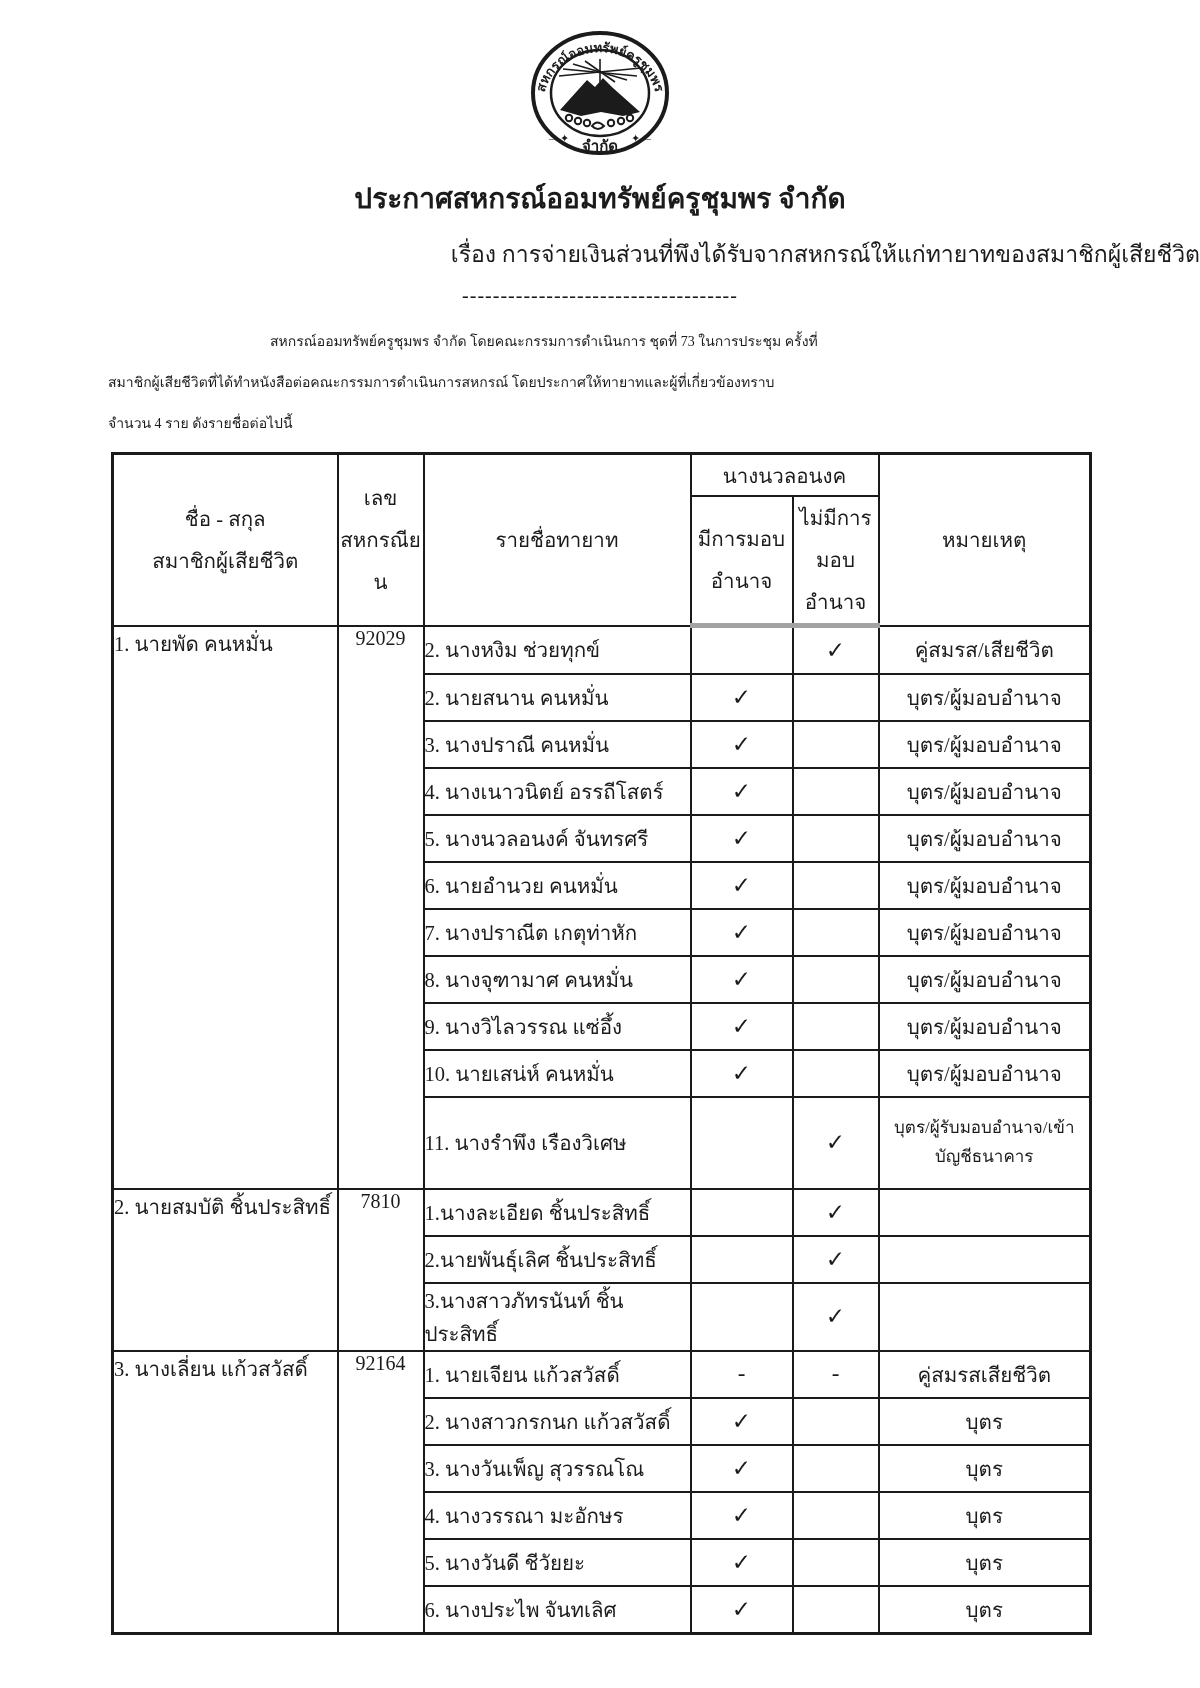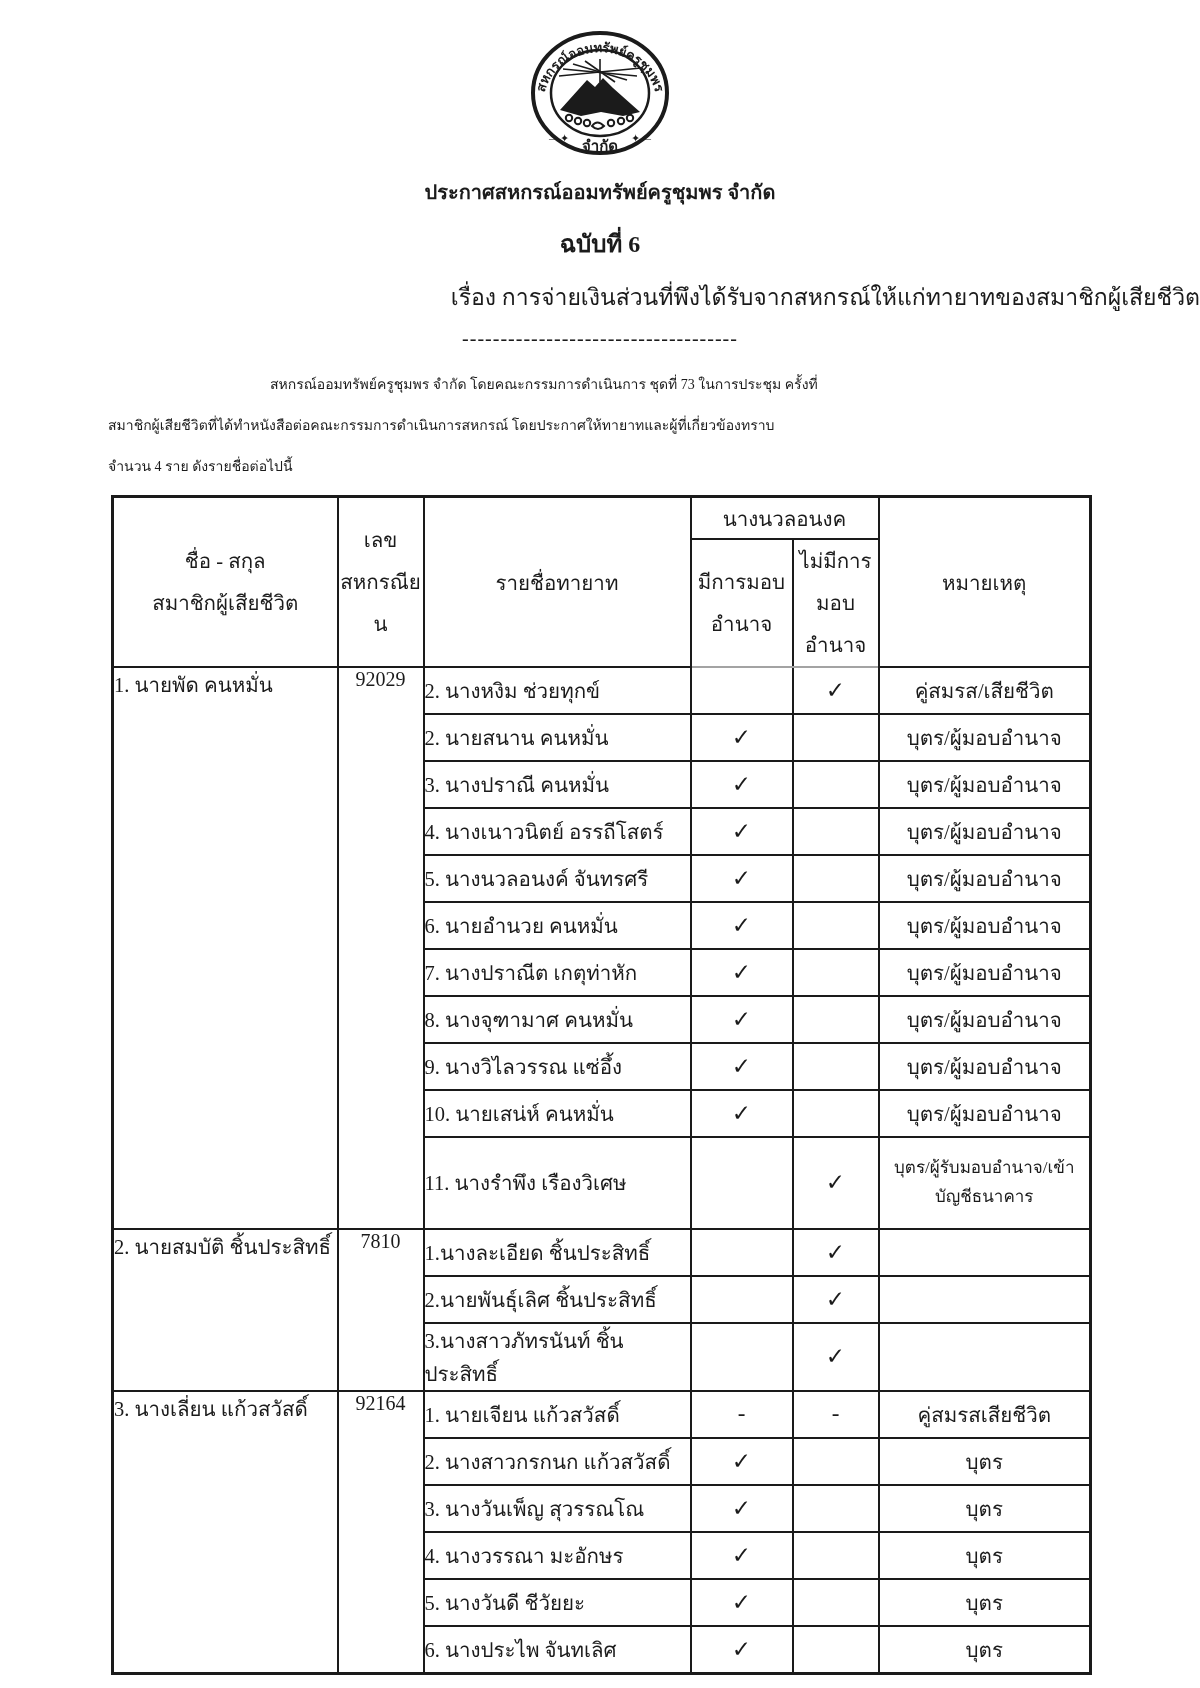--- a/index.html
+++ b/index.html
@@ -7,21 +7,21 @@
     position: relative;
     width: 1200px;
     height: 1688px;
     margin: 0 auto;
     background: #ffffff;
     font-family: "Liberation Serif", "DejaVu Serif", serif;
     color: #1b1b1b;
     overflow: hidden;
   }
   .seal-wrap { text-align: center; padding-top: 30px; }
-  .title-line { text-align: center; font-weight: bold; font-size: 20px; margin-top: 14px; }
+  .title-line { text-align: center; font-weight: bold; font-size: 28px; margin-top: 14px; }
   .issue-line { text-align: center; font-weight: bold; font-size: 24px; margin-top: 16px; }
   .subject-line { text-align: right; font-weight: normal; font-size: 23px; margin-top: 16px; }
   .divider-line { text-align: center; font-size: 20px; letter-spacing: 1px; margin-top: 12px; }
   .body-text { width: 982px; margin: 14px auto 0 108px; font-size: 14px; }
   .body-text .line { height: 41px; line-height: 41px; white-space: nowrap; }
   .body-text .line.indent { padding-left: 162px; }
 
   table.heirs {
     border-collapse: collapse;
     table-layout: fixed;
@@ -43,21 +43,21 @@
   .member-cell {
     vertical-align: top; text-align: left;
     padding: 9px 6px 0 16px; font-size: 20.5px;
   }
   .reg-cell { vertical-align: top; text-align: center; padding-top: 9px; font-size: 20px; }
   .heir-cell { text-align: left; padding-left: 14px; }
   .mark-cell { text-align: center; font-size: 23px; }
   .note-cell { text-align: center; }
   .note-cell.small-note { font-size: 17px; line-height: 1.7; padding: 16px 6px; }
   tbody tr.member-start td { border-top: 2.5px solid #1a1a1a; }
-  thead tr.sub-row th { border-bottom: 2px solid #a3a3a3; }
+  thead tr.sub-row th { border-bottom: 5px solid #a3a3a3; }
 </style>
 </head>
 <body>
 
 <div class="page">
 
   <div class="seal-wrap">
     <svg width="142" height="128" viewBox="0 0 142 128" aria-hidden="true">
       <ellipse cx="71" cy="63" rx="67" ry="60" fill="none" stroke="#1b1b1b" stroke-width="4"></ellipse>
       <ellipse cx="71" cy="63" rx="49" ry="43" fill="none" stroke="#1b1b1b" stroke-width="2.5"></ellipse>
@@ -88,21 +88,20 @@
         <path d="M63,96 q5,-7 12,0 q-6,6 -12,0 Z"></path>
       </g>
 
       <text x="71" y="121" text-anchor="middle" font-size="15" font-weight="bold" fill="#1b1b1b" font-family="'Liberation Serif', serif" id="seal-bottom-text-el">จำกัด</text>
       <text x="30" y="112" text-anchor="middle" font-size="11" fill="#1b1b1b">—✦</text>
       <text x="112" y="112" text-anchor="middle" font-size="11" fill="#1b1b1b">✦—</text>
     </svg>
   </div>
 
   <div class="title-line">ประกาศสหกรณ์ออมทรัพย์ครูชุมพร จำกัด</div>
-  <div class="issue-line">ฉบับที่ 6</div>
   <div class="subject-line">เรื่อง   การจ่ายเงินส่วนที่พึงได้รับจากสหกรณ์ให้แก่ทายาทของสมาชิกผู้เสียชีวิต</div>
   <div class="divider-line">------------------------------------</div>
 
   <div class="body-text">
     <div class="line indent">สหกรณ์ออมทรัพย์ครูชุมพร จำกัด โดยคณะกรรมการดำเนินการ ชุดที่ 73  ในการประชุม ครั้งที่</div>
     <div class="line">สมาชิกผู้เสียชีวิตที่ได้ทำหนังสือต่อคณะกรรมการดำเนินการสหกรณ์ โดยประกาศให้ทายาทและผู้ที่เกี่ยวข้องทราบ</div>
     <div class="line">จำนวน 4 ราย ดังรายชื่อต่อไปนี้</div>
   </div>
 
   <table class="heirs">

